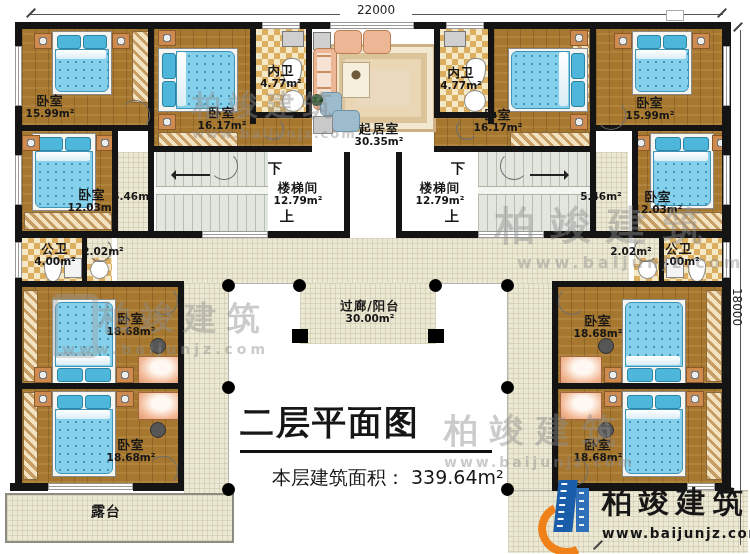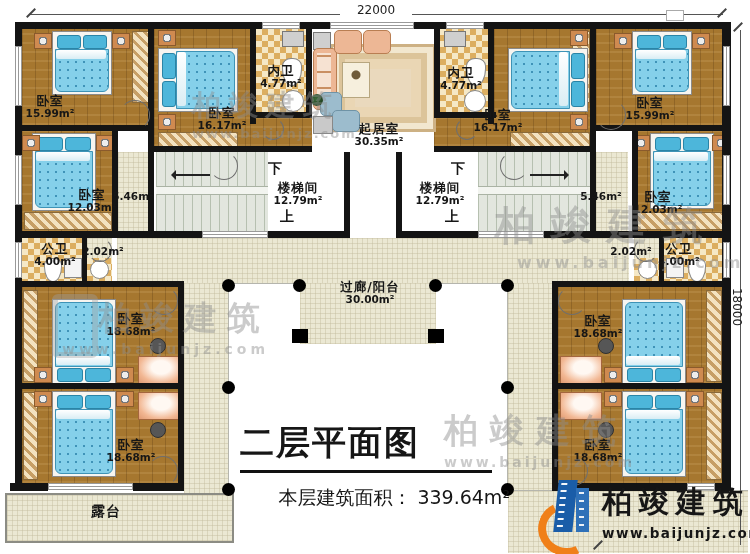--- a/index.html
+++ b/index.html
@@ -72,21 +72,21 @@
   .dimlabel{font-size:12px;color:#222;text-align:center;background:#fff;}
   .dim-rot{transform:rotate(90deg);background:transparent;}
   .hbox{background:#fff;border:1px solid #aaa;}
   .cmark{width:12px;height:2px;background:#444;transform:rotate(-45deg);}
   
   .titleblock{width:270px;}
   .trow{display:flex;align-items:flex-end;gap:18px;}
   .tmain{font-size:34px;font-weight:bold;letter-spacing:2px;white-space:nowrap;}
   .tscale{font-size:31px;font-weight:500;white-space:nowrap;}
   .tunder{height:3px;background:#111;margin-top:4px;width:252px;}
-  .tline{font-size:19px;margin-top:12px;margin-left:11px;white-space:nowrap;}
+  .tline{font-size:19px;margin-top:12px;margin-left:32px;white-space:nowrap;}
   .tline .tv{margin-left:6px;}
   
   .logo{display:flex;align-items:center;gap:6px;}
   .lg-glyph{position:relative;width:58px;height:66px;}
   .lg-glyph i{position:absolute;display:block;}
   .lg-swoosh{left:0px;top:24px;width:40px;height:38px;border:8px solid transparent;
     border-left-color:#f08019;border-bottom-color:#f08019;border-radius:50%;transform:rotate(18deg);}
   .lg-t1{left:18px;top:2px;width:19px;height:52px;background:#1a5da8;transform:skewX(-6deg);
     background-image:repeating-linear-gradient(0deg,transparent 0 5px,rgba(255,255,255,.95) 5px 7px);
     background-size:6px 100%;background-repeat:repeat-y;background-position:3px 0;}
@@ -402,21 +402,21 @@
   <div class="rlabel ab" style="left:650px;top:242px;width:58px;">
     <span class="rn">公卫</span>
     <span class="ra">4.00m²</span>
   </div>
   <div class="rlabel ab" style="left:80px;top:246px;width:46px;">
     <span class="ra">2.02m²</span>
   </div>
   <div class="rlabel ab" style="left:608px;top:246px;width:46px;">
     <span class="ra">2.02m²</span>
   </div>
-  <div class="rlabel ab" style="left:326px;top:280px;width:88px;">
+  <div class="rlabel ab" style="left:326px;top:299px;width:88px;">
     <span class="rn">过廊/阳台</span>
     <span class="ra">30.00m²</span>
   </div>
   <div class="rlabel ab" style="left:99px;top:312px;width:64px;">
     <span class="rn">卧室</span>
     <span class="ra">18.68m²</span>
   </div>
   <div class="rlabel ab" style="left:99px;top:438px;width:64px;">
     <span class="rn">卧室</span>
     <span class="ra">18.68m²</span>
@@ -436,21 +436,21 @@
   <div class="dimh ab" style="left:30px;top:14px;width:693px;"></div>
   <div class="tick ab" style="left:25px;top:12px;"></div>
   <div class="tick ab" style="left:716px;top:12px;"></div>
   <div class="hbox ab" style="left:666px;top:10px;width:16px;height:9px;"></div>
   <div class="dimlabel ab" style="left:340px;top:3px;width:72px;">22000</div>
   <div class="dimv ab" style="left:740px;top:30px;height:515px;"></div>
   <div class="dimlabel dim-rot ab" style="left:706px;top:300px;width:62px;">18000</div>
   <div class="cmark ab" style="left:732px;top:26px;"></div>
   <div class="cmark ab" style="left:592px;top:544px;"></div>
 
-  <div class="titleblock ab" style="left:240px;top:420px;text-align:right;">
+  <div class="titleblock ab" style="left:240px;top:400px;">
     <div class="trow">
       <span class="tmain">二层平面图</span>
     </div>
     <div class="tunder"></div>
     <div class="tline">
       <span>本层建筑面积：</span><span class="tv">339.64m²</span>
     </div>
   </div>
 
   <div class="logo ab" style="left:538px;top:478px;">

